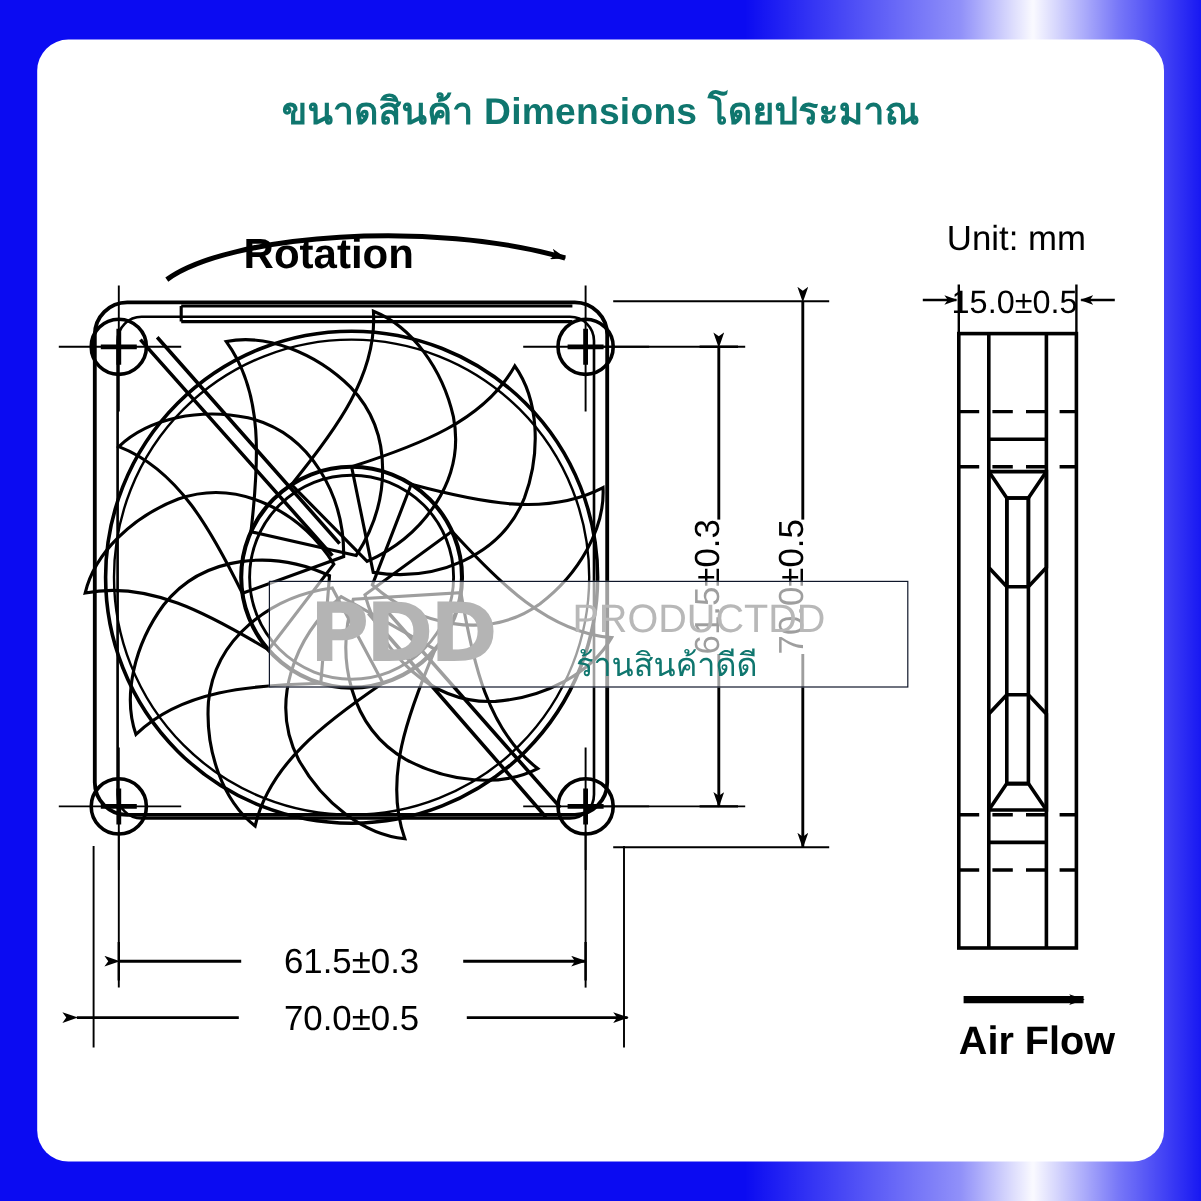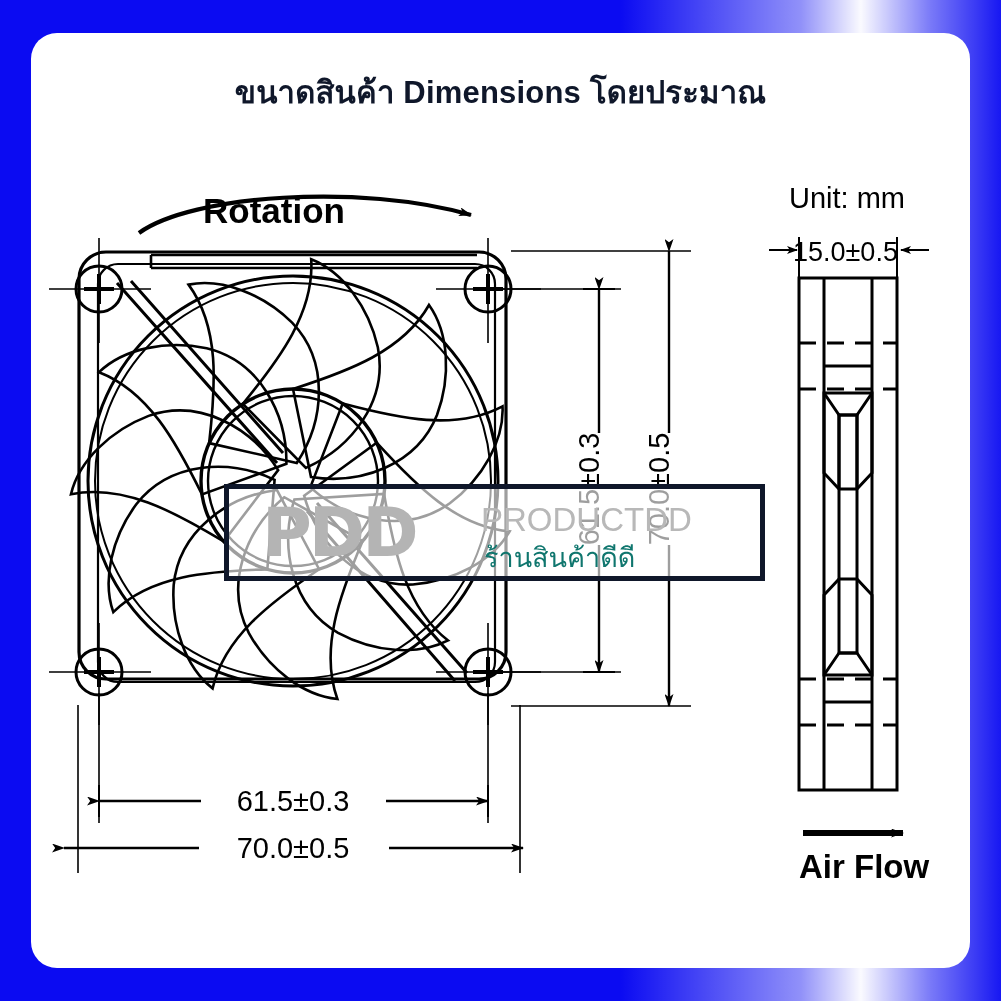--- a/index.html
+++ b/index.html
@@ -29,30 +29,30 @@
     background:#ffffff;
     border-radius:26px;
     overflow:hidden;
   }
   #title{
     position:absolute;
     left:0;top:34px;width:939px;
     text-align:center;
     font-size:31px;
     font-weight:bold;
-    color:#0f172a;
+    color:#0f766e;
     letter-spacing:.2px;
     white-space:nowrap;
   }
   svg.draw{position:absolute;left:0;top:0;}
   .wm{
     position:absolute;
     left:193px;top:451px;
     width:531px;height:87px;
-    border:5px solid #0f172a;
+    border:1px solid #0f172a;
     background:rgba(255,255,255,0.62);
     pointer-events:none;
   }
   .wm-logo{
     position:absolute;left:33px;top:13px;
     font-size:68px;font-weight:bold;color:#b4b4b4;
     letter-spacing:-3px;line-height:62px;
     font-family:"DejaVu Sans",sans-serif;
   }
   .wm-t1{

